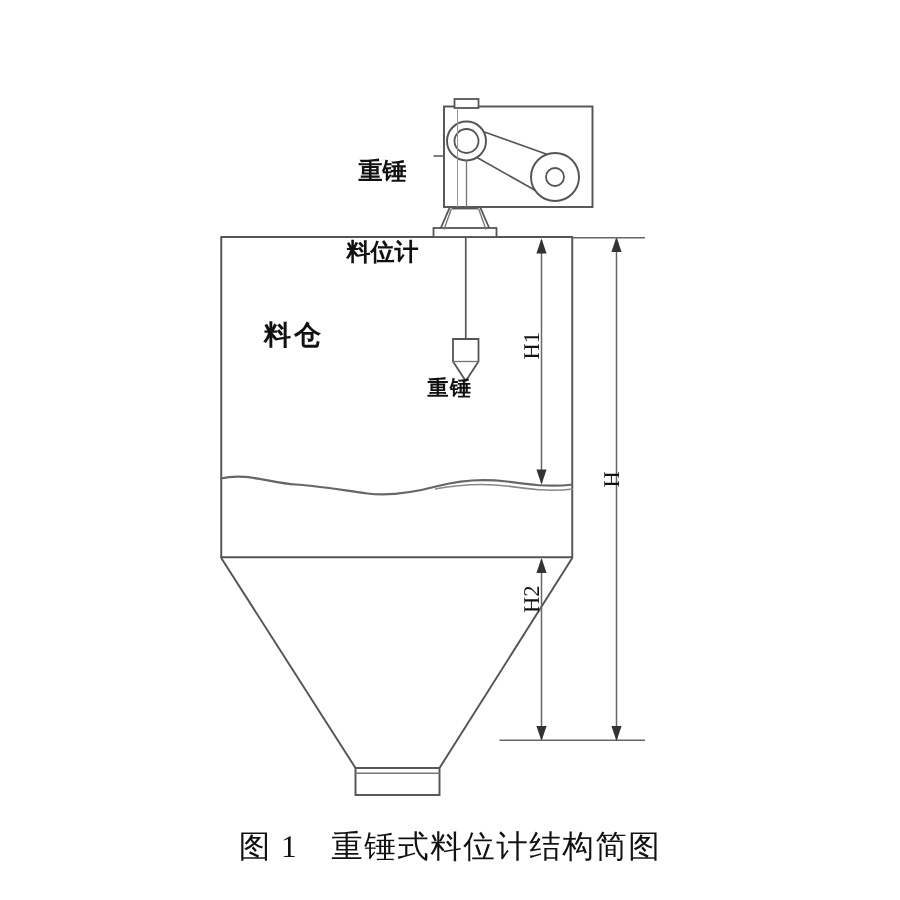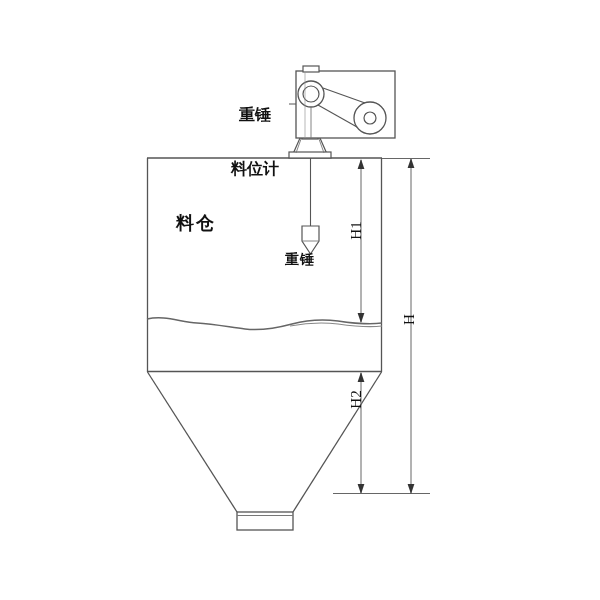--- a/index.html
+++ b/index.html
@@ -216,14 +216,15 @@
   <div class="lbl cjk-bold" id="silo-label">料仓</div>
 
   <div class="lbl cjk-bold" id="weight-label">重锤</div>
 
   <div class="dim-text" id="dim-h1-text">H1</div>
 
   <div class="dim-text" id="dim-h2-text">H2</div>
 
   <div class="dim-text" id="dim-h-text">H</div>
 
+  <div id="figure-caption">图 1　重锤式料位计结构简图</div>
 
 </div>
 
 </body></html>

